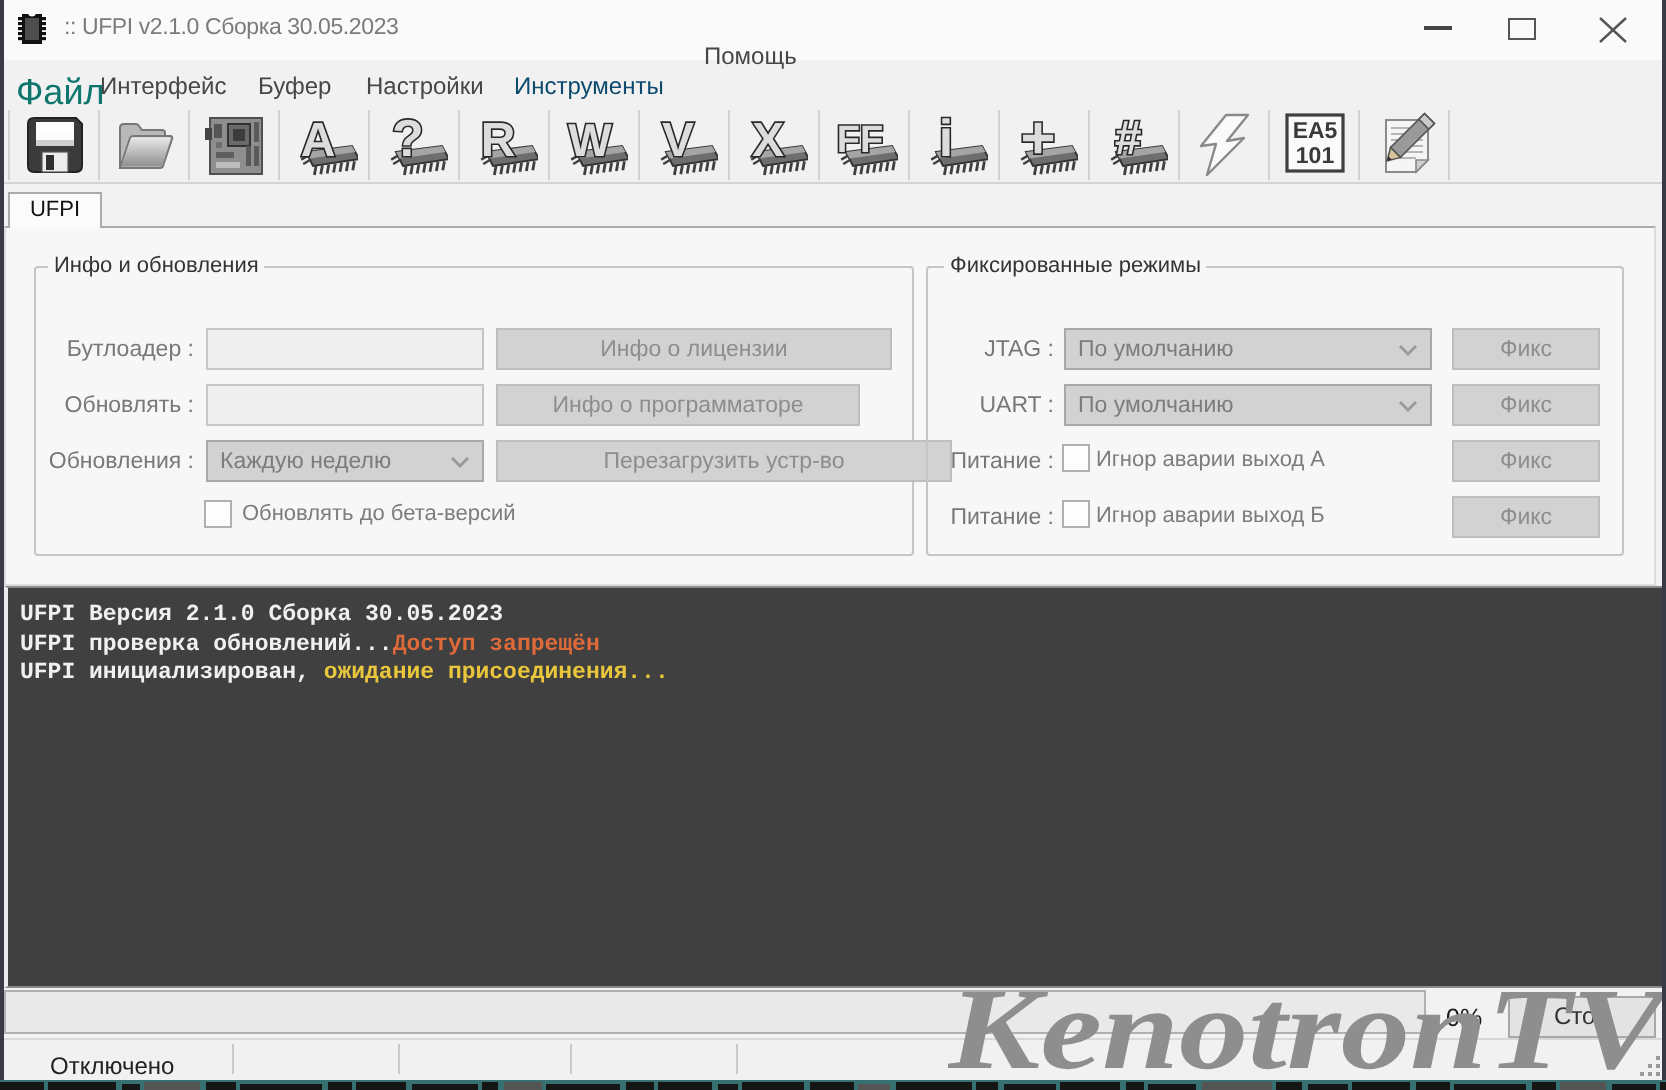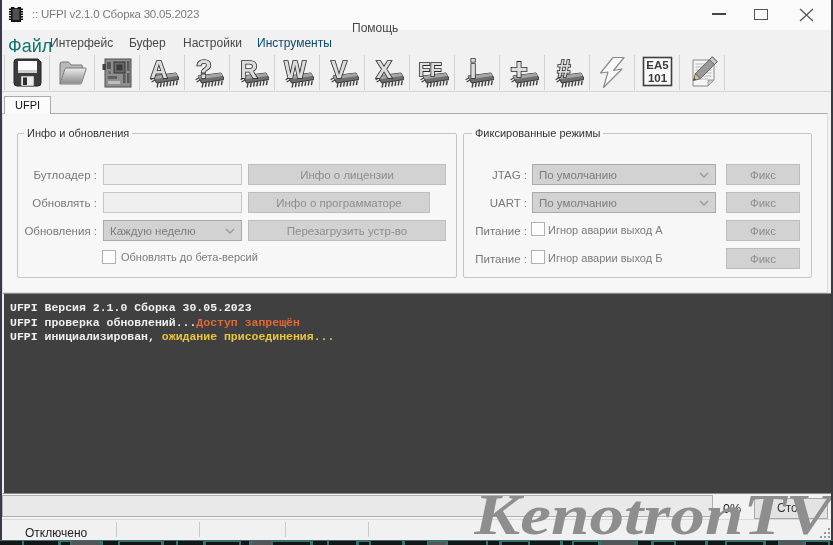--- a/index.html
+++ b/index.html
@@ -339,21 +339,21 @@
 <div class="abs" style="left:20px;top:196.5px;width:77px;text-align:right;font-size:11.5px;color:#787878;">Обновлять :</div>
 <div class="abs" style="left:103px;top:192px;width:139px;height:21px;background:#efefef;border:1px solid #c6c6c6;"></div>
 <div class="abs" style="left:248px;top:192px;width:182px;height:21px;background:#d2d2d2;border:1px solid #bdbdbd;font-size:11.5px;color:#8d8d8d;text-align:center;line-height:20px;">Инфо о программаторе</div>
 
 <div class="abs" style="left:16px;top:224.5px;width:81px;text-align:right;font-size:11.5px;color:#787878;">Обновления :</div>
 <div class="abs" style="left:103px;top:220px;width:139px;height:21px;background:#d2d2d2;border:1px solid #a9a9a9;font-size:11.5px;color:#7c7c7c;line-height:20px;padding-left:6px;">Каждую неделю
   <svg class="abs" style="right:6px;top:7px;" width="10" height="6" viewBox="0 0 10 6">
       <path d="M1 1 L5 5 L9 1" stroke="#9a9a9a" stroke-width="1.4" fill="none"></path>
     </svg>
 </div>
-<div class="abs" style="left:248px;top:220px;width:198px;height:21px;background:#d2d2d2;border:1px solid #bdbdbd;font-size:11.5px;color:#8d8d8d;text-align:center;line-height:20px;">Перезагрузить устр-во</div>
+<div class="abs" style="left:248px;top:220px;width:228px;height:21px;background:#d2d2d2;border:1px solid #bdbdbd;font-size:11.5px;color:#8d8d8d;text-align:center;line-height:20px;">Перезагрузить устр-во</div>
 
 <div class="abs" style="left:102px;top:250px;width:14px;height:14px;background:#fdfdfd;border:1px solid #b0b0b0;"></div>
 <div class="abs" style="left:121px;top:250.5px;font-size:11px;color:#7c7c7c;">Обновлять до бета-версий</div>
 
 <fieldset class="abs" style="left:463px;top:127px;width:349px;height:151px;border:1px solid #c5c5c5;border-radius:2px;">
 <legend style="margin-left:8px;padding:0 3px;font-size:11px;color:#333;">Фиксированные режимы</legend>
 </fieldset>
 <div class="abs" style="left:466px;top:168.5px;width:61px;text-align:right;font-size:11.5px;color:#787878;">JTAG :</div>
 <div class="abs" style="left:532px;top:164px;width:184px;height:21px;background:#d2d2d2;border:1px solid #a9a9a9;font-size:11.5px;color:#7c7c7c;line-height:20px;padding-left:6px;">По умолчанию
   <svg class="abs" style="right:6px;top:7px;" width="10" height="6" viewBox="0 0 10 6">

